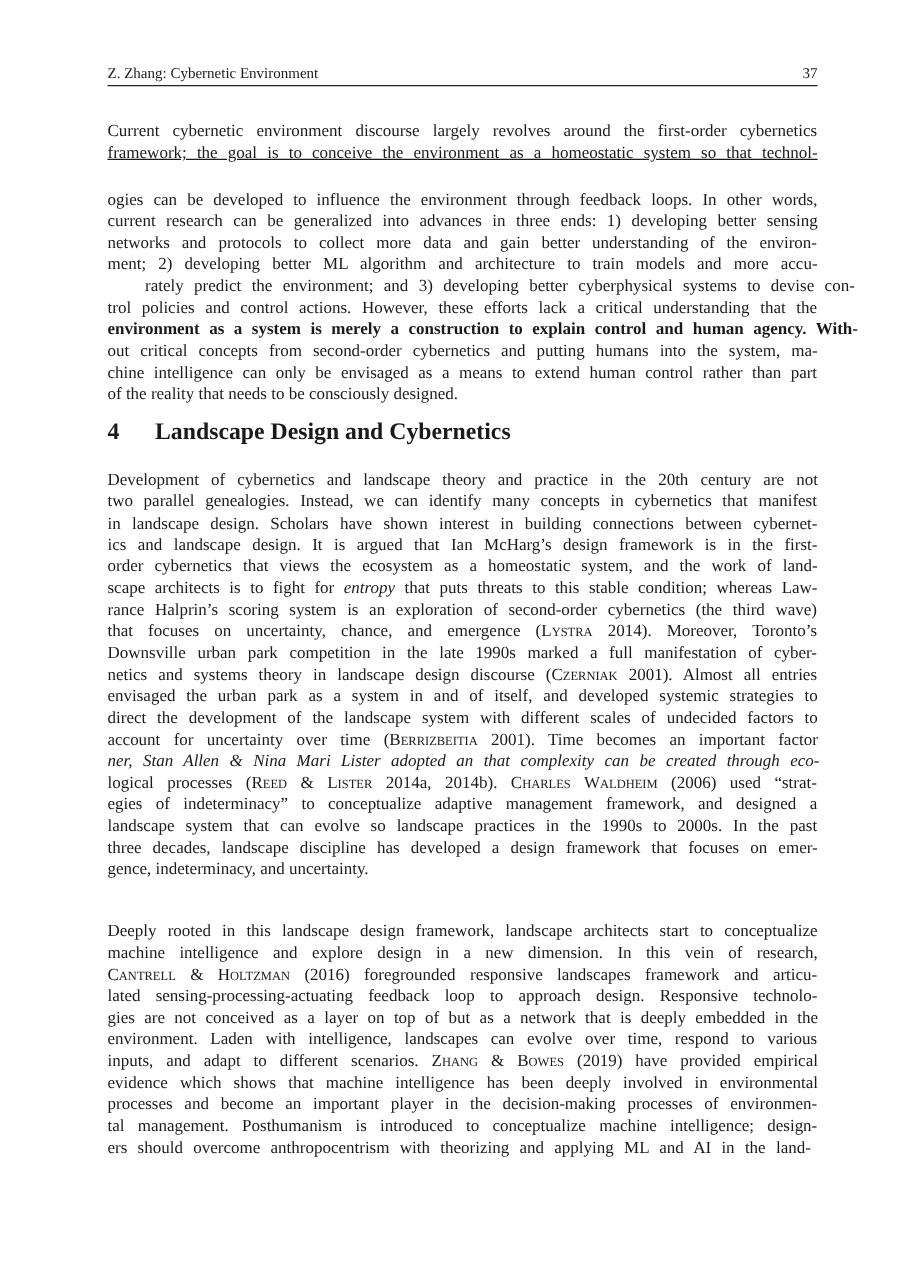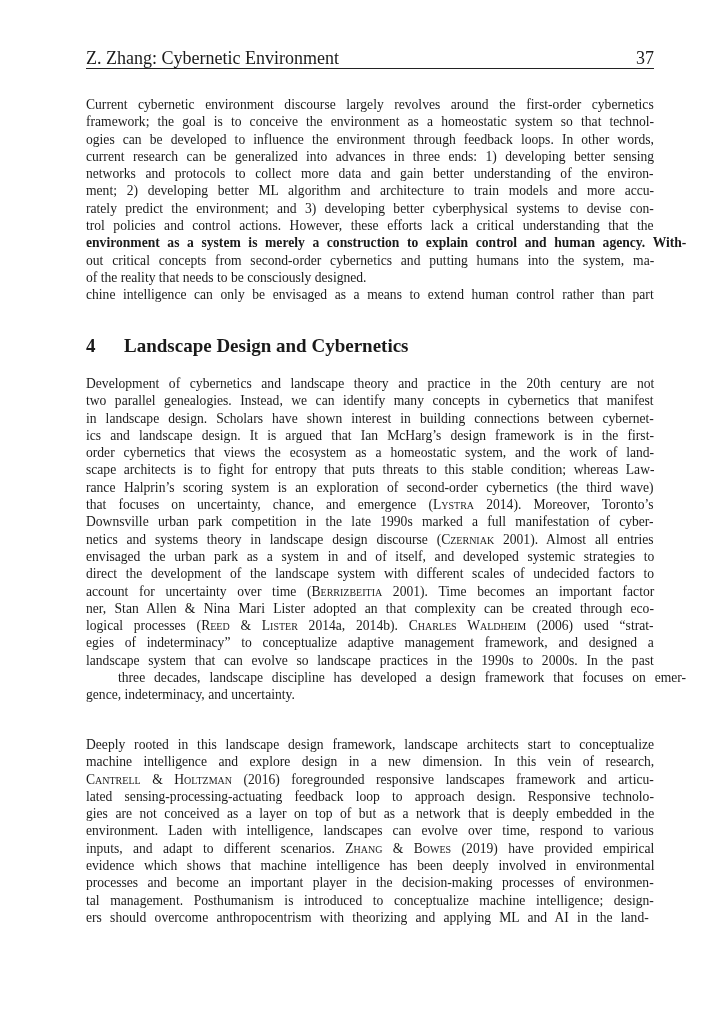--- a/index.html
+++ b/index.html
@@ -3,67 +3,67 @@
 <meta charset="utf-8">
 <style>
   html, body { margin: 0; padding: 0; background: #ffffff; }
   body {
     width: 726px; height: 1024px; position: relative; overflow: hidden;
     font-family: "Liberation Serif", "DejaVu Serif", serif;
     color: #1a1a1a;
   }
   .header {
     position: absolute; left: 86px; top: 50px; width: 568px;
-    font-size: 18px; line-height: 16px;
+    font-size: 12px; line-height: 16px;
     display: flex; justify-content: space-between;
   }
   .header-rule {
     position: absolute; left: 86px; top: 68px; width: 568px; height: 0;
     border-top: 1px solid #222;
   }
   .para {
     position: absolute; left: 86px; width: 568px;
   }
   .line {
     font-size: 13.6px; line-height: 17.3px; height: 17.3px;
     white-space: nowrap; text-align: justify; text-align-last: justify;
     overflow: visible;
   }
   .line.last { text-align-last: left; }
   .sc { font-variant: small-caps; }
-  .it { }
+  .it { font-style: italic; }
   .heading {
     position: absolute; left: 86px; top: 335px;
     font-weight: bold; font-size: 19px; line-height: 22px;
     display: flex;
   }
   .heading .num { width: 38px; }
 </style>
 </head>
 <body>
 
 <div class="header">
   <span>Z. Zhang: Cybernetic Environment</span>
   <span>37</span>
 </div>
 <div class="header-rule"></div>
 
 <div class="para" id="p1" style="top:96px;">
     <div class="line" style="display: block; width: 568px; word-spacing: 7.11111px; text-align: left; text-align-last: left;"><span>Current cybernetic environment discourse largely revolves around the first-order cybernetics</span></div>
-    <div class="line" style="display: block; width: 568px; word-spacing: 4.71429px; text-align: left; text-align-last: left;"><span>framework; the goal is to conceive the environment as a homeostatic system so that technol-</span></div>
-    <div class="line" style="display: block; width: 568px; word-spacing: 4.69231px; text-align: right; text-align-last: left;"><span>ogies can be developed to influence the environment through feedback loops. In other words,</span></div>
+    <div class="line" style="display: block; width: 568px; word-spacing: 4.71429px; text-align: left; text-align-last: left; text-decoration: underline;"><span>framework; the goal is to conceive the environment as a homeostatic system so that technol-</span></div>
+    <div class="line" style="display: block; width: 568px; word-spacing: 4.69231px; text-align: right; text-align-last: left; margin-top: 20px;"><span>ogies can be developed to influence the environment through feedback loops. In other words,</span></div>
     <div class="line" style="display: block; width: 568px; word-spacing: 5px; text-align: left; text-align-last: left;"><span>current research can be generalized into advances in three ends: 1) developing better sensing</span></div>
     <div class="line" style="display: block; width: 568px; word-spacing: 6.23077px; text-align: left; text-align-last: left;"><span>networks and protocols to collect more data and gain better understanding of the environ-</span></div>
     <div class="line" style="display: block; width: 568px; word-spacing: 6.30769px; text-align: left; text-align-last: left;"><span>ment; 2) developing better ML algorithm and architecture to train models and more accu-</span></div>
-    <div class="line" style="display: block; width: 568px; word-spacing: 4.91667px; text-align: left; text-align-last: left;"><span>rately predict the environment; and 3) developing better cyberphysical systems to devise con-</span></div>
+    <div class="line" style="display: block; width: 568px; word-spacing: 4.91667px; text-align: left; text-align-last: left; margin-left: 30px;"><span>rately predict the environment; and 3) developing better cyberphysical systems to devise con-</span></div>
     <div class="line" style="display: block; width: 568px; word-spacing: 5.07692px; text-align: left; text-align-last: left;"><span>trol policies and control actions. However, these efforts lack a critical understanding that the</span></div>
     <div class="line" style="display: block; width: 568px; word-spacing: 4.21429px; text-align: left; text-align-last: left; font-weight: bold;"><span>environment as a system is merely a construction to explain control and human agency. With-</span></div>
     <div class="line" style="display: block; width: 568px; word-spacing: 5.41667px; text-align: left; text-align-last: left;"><span>out critical concepts from second-order cybernetics and putting humans into the system, ma-</span></div>
+    <div class="line" style="display: block; width: 568px; word-spacing: 4.2px; text-align: left; text-align-last: left;"><span>chine intelligence can only be envisaged as a means to extend human control rather than part</span></div>
     <div class="line last"><span>of the reality that needs to be consciously designed.</span></div>
-    <div class="line" style="display: block; width: 568px; word-spacing: 4.2px; text-align: left; text-align-last: left;"><span>chine intelligence can only be envisaged as a means to extend human control rather than part</span></div>
   </div>
 
 <div class="heading">
   <span class="num">4</span>
   <span>Landscape Design and Cybernetics</span>
 </div>
 
 <div class="para" id="p2" style="top:375px;">
     <div class="line" style="display: block; width: 568px; word-spacing: 6.23077px; text-align: center; text-align-last: left;"><span>Development of cybernetics and landscape theory and practice in the 20th century are not</span></div>
     <div class="line" style="display: block; width: 568px; word-spacing: 5.08333px; text-align: left; text-align-last: left;"><span>two parallel genealogies. Instead, we can identify many concepts in cybernetics that manifest</span></div>
@@ -71,25 +71,25 @@
     <div class="line" style="display: block; width: 568px; word-spacing: 5.73333px; text-align: left; text-align-last: left;"><span>ics and landscape design. It is argued that Ian McHarg’s design framework is in the first-</span></div>
     <div class="line" style="display: block; width: 568px; word-spacing: 5.5px; text-align: left; text-align-last: left;"><span>order cybernetics that views the ecosystem as a homeostatic system, and the work of land-</span></div>
     <div class="line" style="display: block; width: 568px; word-spacing: 4.2px; text-align: left; text-align-last: left;"><span>scape architects is to fight for </span><span class="it">entropy</span><span> that puts threats to this stable condition; whereas Law-</span></div>
     <div class="line" style="display: block; width: 568px; word-spacing: 5.08333px; text-align: left; text-align-last: left;"><span>rance Halprin’s scoring system is an exploration of second-order cybernetics (the third wave)</span></div>
     <div class="line" style="display: block; width: 568px; word-spacing: 8.7px; text-align: left; text-align-last: left;"><span>that focuses on uncertainty, chance, and emergence (</span><span class="sc">Lystra</span><span> 2014). Moreover, Toronto’s</span></div>
     <div class="line" style="display: block; width: 568px; word-spacing: 5.84615px; text-align: left; text-align-last: left;"><span>Downsville urban park competition in the late 1990s marked a full manifestation of cyber-</span></div>
     <div class="line" style="display: block; width: 568px; word-spacing: 5.41667px; text-align: left; text-align-last: left;"><span>netics and systems theory in landscape design discourse (</span><span class="sc">Czerniak</span><span> 2001). Almost all entries</span></div>
     <div class="line" style="display: block; width: 568px; word-spacing: 5.26667px; text-align: left; text-align-last: left;"><span>envisaged the urban park as a system in and of itself, and developed systemic strategies to</span></div>
     <div class="line" style="display: block; width: 568px; word-spacing: 5.30769px; text-align: left; text-align-last: left;"><span>direct the development of the landscape system with different scales of undecided factors to</span></div>
     <div class="line" style="display: block; width: 568px; word-spacing: 7.27273px; text-align: left; text-align-last: left;"><span>account for uncertainty over time (</span><span class="sc">Berrizbeitia</span><span> 2001). Time becomes an important factor</span></div>
-    <div class="line" style="display: block; width: 568px; word-spacing: 4.93333px; text-align: left; text-align-last: left;"><span>ner, Stan Allen &amp; Nina Mari Lister adopted an that complexity can be created through eco-</span></div>
+    <div class="line" style="display: block; width: 568px; word-spacing: 4.93333px; text-align: left; text-align-last: left; font-style: italic;"><span>ner, Stan Allen &amp; Nina Mari Lister adopted an that complexity can be created through eco-</span></div>
     <div class="line" style="display: block; width: 568px; word-spacing: 7.36364px; text-align: center; text-align-last: left;"><span>logical processes (</span><span class="sc">Reed</span><span> &amp; </span><span class="sc">Lister</span><span> 2014a, 2014b). </span><span class="sc">Charles Waldheim</span><span> (2006) used “strat-</span></div>
     <div class="line" style="display: block; width: 568px; word-spacing: 7.3px; text-align: left; text-align-last: left;"><span>egies of indeterminacy” to conceptualize adaptive management framework, and designed a</span></div>
     <div class="line" style="display: block; width: 568px; word-spacing: 5.33333px; text-align: left; text-align-last: left;"><span>landscape system that can evolve so landscape practices in the 1990s to 2000s. In the past</span></div>
-    <div class="line" style="display: block; width: 568px; word-spacing: 5.5px; text-align: left; text-align-last: left; margin-left: 32px;"><span>three decades, landscape discipline has developed a design framework that focuses on emer-</span></div>
+    <div class="line" style="display: block; width: 568px; word-spacing: 5.5px; text-align: left; text-align-last: left;"><span>three decades, landscape discipline has developed a design framework that focuses on emer-</span></div>
     <div class="line last"><span>gence, indeterminacy, and uncertainty.</span></div>
   </div>
 
 <div class="para" id="p3" style="top:736px;">
     <div class="line" style="display: block; width: 568px; word-spacing: 5.45455px; text-align: left; text-align-last: left;"><span>Deeply rooted in this landscape design framework, landscape architects start to conceptualize</span></div>
     <div class="line" style="display: block; width: 568px; word-spacing: 8.07692px; text-align: left; text-align-last: left;"><span>machine intelligence and explore design in a new dimension. In this vein of research,</span></div>
     <div class="line" style="display: block; width: 568px; word-spacing: 8.11111px; text-align: left; text-align-last: left;"><span class="sc">Cantrell</span><span> &amp; </span><span class="sc">Holtzman</span><span> (2016) foregrounded responsive landscapes framework and articu-</span></div>
     <div class="line" style="display: block; width: 568px; word-spacing: 8.75px; text-align: left; text-align-last: left;"><span>lated sensing-processing-actuating feedback loop to approach design. Responsive technolo-</span></div>
     <div class="line" style="display: block; width: 568px; word-spacing: 4.10526px; text-align: left; text-align-last: left;"><span>gies are not conceived as a layer on top of but as a network that is deeply embedded in the</span></div>
     <div class="line" style="display: block; width: 568px; word-spacing: 6.72727px; text-align: left; text-align-last: left;"><span>environment. Laden with intelligence, landscapes can evolve over time, respond to various</span></div>

